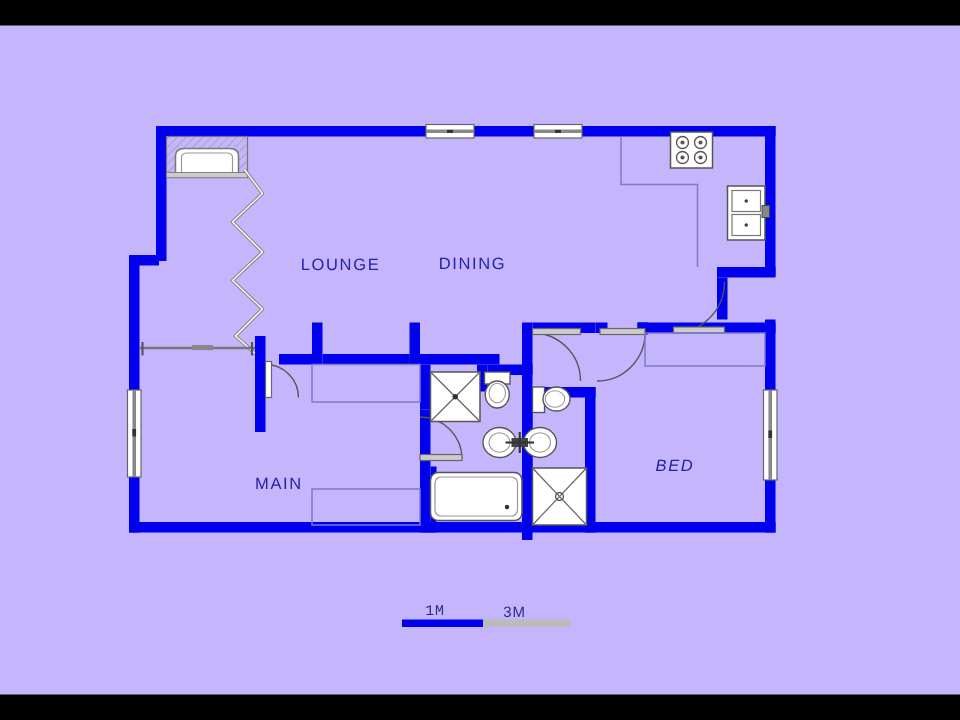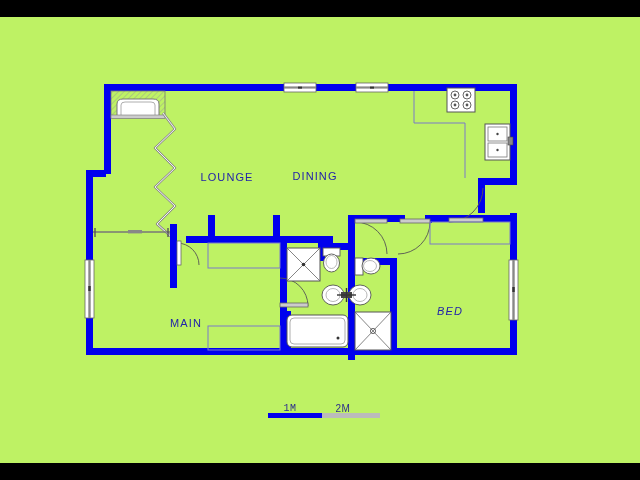--- a/index.html
+++ b/index.html
@@ -18,21 +18,21 @@
     width: 640px;
     height: 480px;
     background: #000000;
   }
   #canvas {
     position: absolute;
     left: 0;
     top: 17px;
     width: 640px;
     height: 446px;
-    background: #bef264;
+    background: #c4b5fd;
   }
   #plan {
     position: absolute;
     left: 0;
     top: -17px;
     width: 640px;
     height: 480px;
   }
   .room-label {
     position: absolute;
@@ -271,17 +271,17 @@
 
     <div class="room-label" style="left:227px; top:160px;">LOUNGE</div>
     <div class="room-label" style="left:315px; top:159px;">DINING</div>
     <div class="room-label" style="left:186px; top:306px;">MAIN</div>
     <div class="room-label" style="left:450px; top:294px;font-style:italic;">BED</div>
 
     <div>
       <div class="scale-seg" style="left:268px; top:396px; width:54px; background:#0000ee;"></div>
       <div class="scale-seg" style="left:322px; top:396px; width:58px; background:#bbbbbb;"></div>
       <div class="scale-label" style="left:290px; top:386px;font-family:Liberation Mono, monospace;">1M</div>
-      <div class="scale-label" style="left:343px; top:386px;">2M</div>
+      <div class="scale-label" style="left:343px; top:386px;">3M</div>
     </div>
 
   </div>
 </div>
 
 </body></html>

